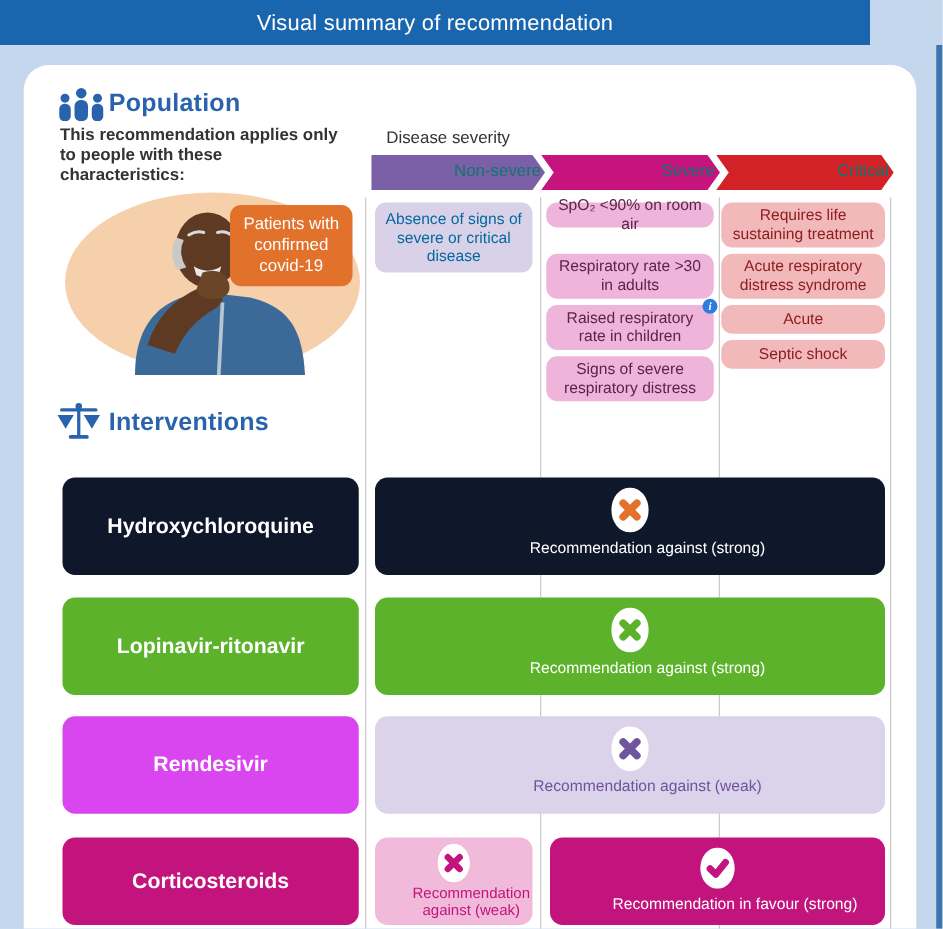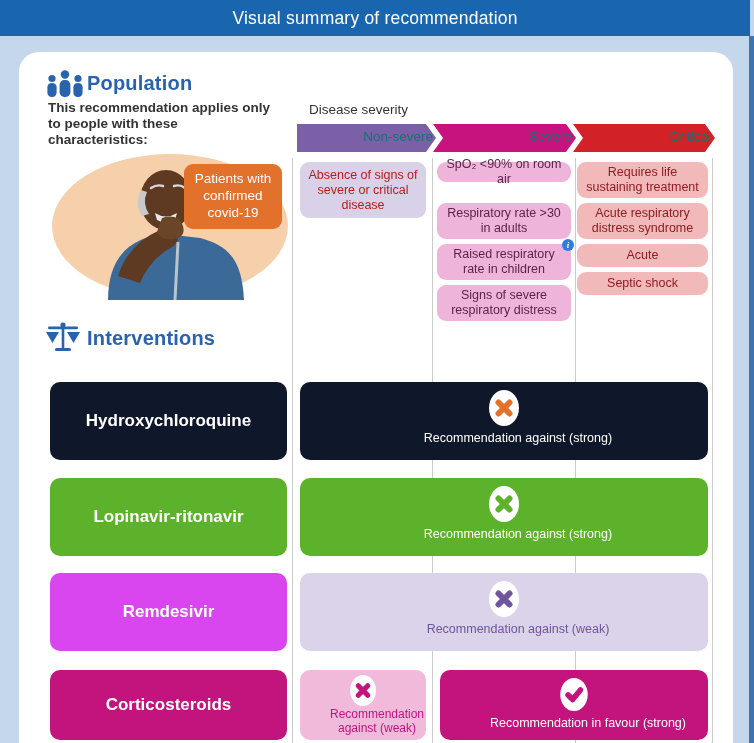--- a/index.html
+++ b/index.html
@@ -1,39 +1,39 @@
 <!DOCTYPE html>
 <html><head>
 <meta charset="utf-8">
 <style>
   * { margin:0; padding:0; box-sizing:border-box; }
   html,body { width:754px; height:743px; }
   body { font-family:"Liberation Sans", sans-serif; background:#c5d7ed; }
   #root { position:relative; width:754px; height:743px; overflow:hidden; background:#c5d7ed; }
 
-  .topbar { position:absolute; left:0; top:0; width:750px; height:36px; background:#1a66ae;
+  .topbar { position:absolute; left:0; top:0; width:696px; height:36px; background:#1a66ae;
             color:#fff; text-align:center; line-height:36px; font-size:17.5px; font-weight:500; letter-spacing:.2px; }
   .right-strip { position:absolute; right:0; top:36px; width:5px; height:707px; background:#3d74af; }
   .card { position:absolute; left:19px; top:52px; width:714px; height:691px;
           background:#fff; border-radius:20px 20px 0 0; }
 
   .divider { position:absolute; top:158px; height:585px; width:1px; background:#cbcbcb; z-index:1; }
 
   .section-head { position:absolute; font-size:20px; font-weight:bold; color:#2a63ad; z-index:2; letter-spacing:.2px; }
   .icon-abs { position:absolute; z-index:2; }
 
   .intro { position:absolute; left:48px; top:100px; width:232px; font-size:13.5px; color:#333; line-height:1.2; z-index:2;font-weight:bold; }
   .sev-label { position:absolute; left:309px; top:102px; font-size:13.5px; color:#333; z-index:2; }
 
   .chev-svg { position:absolute; left:297px; top:124px; z-index:2; }
   .chev-label { position:absolute; top:129px; color:#0f766e; font-size:13.5px; text-align:right; z-index:3; }
 
   .crit-box { position:absolute; border-radius:9px; display:flex; align-items:center; justify-content:center;
               text-align:center; font-size:12.5px; line-height:1.2; padding:3px 6px; z-index:2; }
-  .col-ns  { left:300px; width:126px; background:#d9d1e8; color:#b91c1c; }
+  .col-ns  { left:300px; width:126px; background:#d9d1e8; color:#0369a1; }
   .col-sv  { left:437px; width:134px; background:#efb4d9; color:#5e2349; }
   .col-cr  { left:577px; width:131px; background:#f2b9ba; color:#8f1d22; }
 
   .info-badge { position:absolute; right:-3px; top:-5px; width:12px; height:12px; border-radius:50%;
                 background:#2f7ce0; color:#fff; font-size:9px; font-weight:bold; line-height:12px;
                 text-align:center; font-style:italic; font-family:"Liberation Serif", serif; }
 
   .patient-ellipse { position:absolute; left:50px; top:152px; z-index:2; }
   .patient-label { position:absolute; left:184px; top:164px; width:98px; background:#e2712b; color:#fff;
                    border-radius:9px; font-size:13.5px; font-weight:500; text-align:center;

